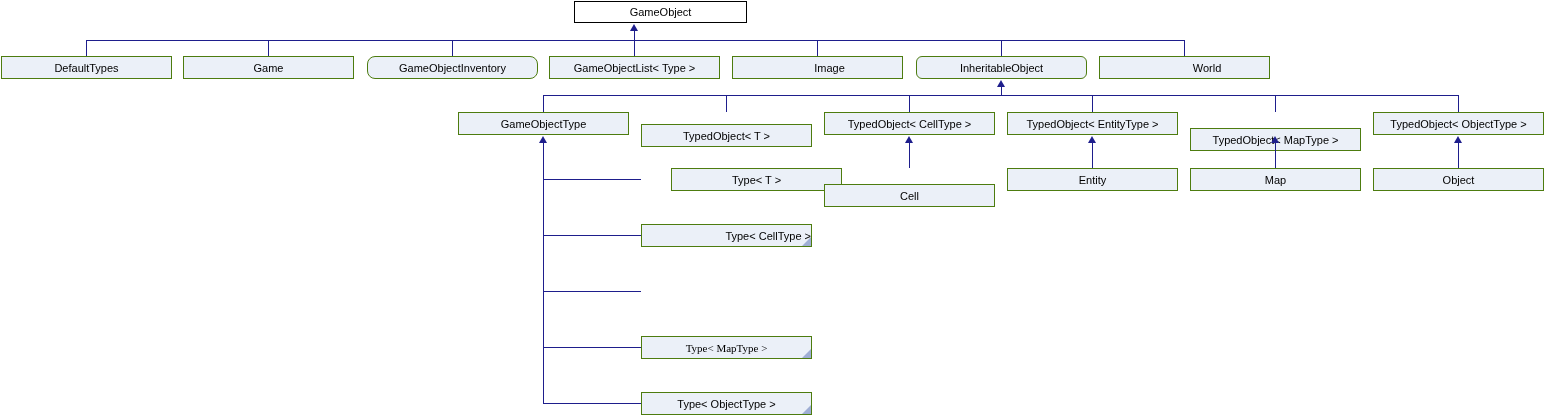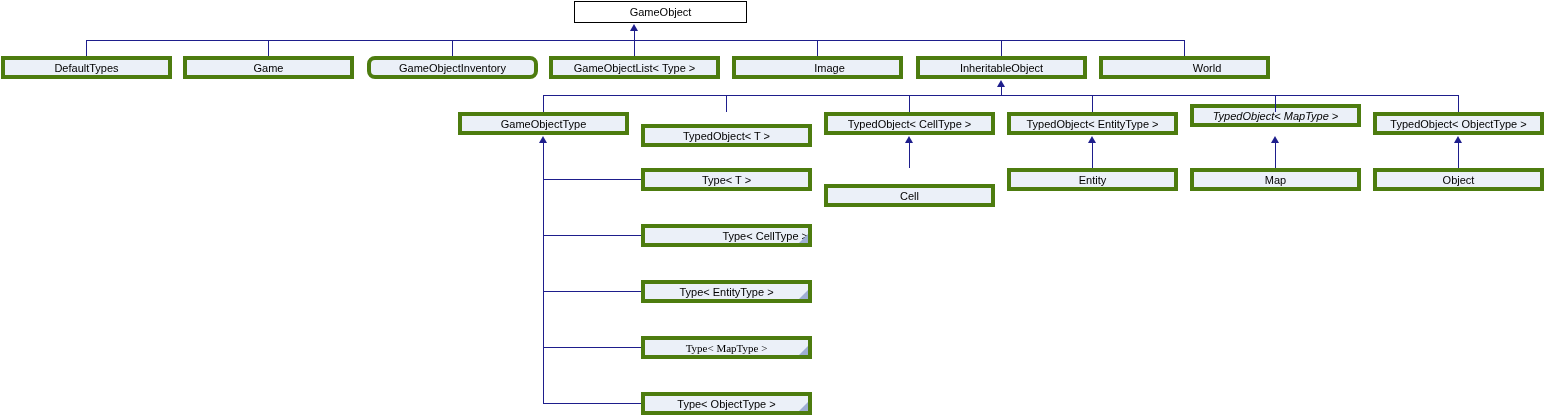--- a/index.html
+++ b/index.html
@@ -12,21 +12,21 @@
     color:#000000;
     overflow:hidden;
   }
   .node{
     position:absolute;
     box-sizing:border-box;
     display:flex;
     align-items:center;
     justify-content:center;
     background:#EBF0F8;
-    border:4px solid #4d7c0f;
+    border:1px solid #4d7c0f;
     height:23px;
     width:171px;
     white-space:nowrap;
     cursor:pointer;
   }
   .node.root{
     background:#ffffff;
     border:1px solid #000000;
     width:173px;height:22px;
     cursor:default;
@@ -67,68 +67,64 @@
   </div>
   <div class="node" style="left:367px;top:56px;border-radius:8px;">
     <span class="lbl">GameObjectInventory</span>
   </div>
   <div class="node" style="left:549px;top:56px;">
     <span class="lbl">GameObjectList&lt; Type &gt;</span>
   </div>
   <div class="node" style="left:732px;top:56px;padding-left:24px;">
     <span class="lbl">Image</span>
   </div>
-  <div class="node" style="left:916px;top:56px;">
+  <div class="node" style="left:916px;top:56px;border-radius:6px;">
     <span class="lbl">InheritableObject</span>
   </div>
   <div class="node" style="left:1099px;top:56px;padding-left:45px;">
     <span class="lbl">World</span>
   </div>
 
   <div class="node" style="left:458px;top:112px;">
     <span class="lbl">GameObjectType</span>
   </div>
   <div class="node" style="left:641px;top:124px;">
     <span class="lbl">TypedObject&lt; T &gt;</span>
   </div>
   <div class="node" style="left:824px;top:112px;">
     <span class="lbl">TypedObject&lt; CellType &gt;</span>
   </div>
   <div class="node" style="left:1007px;top:112px;">
     <span class="lbl">TypedObject&lt; EntityType &gt;</span>
   </div>
-  <div class="node" style="left:1190px;top:104px;font-style:italic;">
+  <div class="node" style="left:1190px;top:128px;">
     <span class="lbl">TypedObject&lt; MapType &gt;</span>
   </div>
   <div class="node" style="left:1373px;top:112px;">
     <span class="lbl">TypedObject&lt; ObjectType &gt;</span>
   </div>
 
-  <div class="node" style="left:641px;top:168px;justify-content:center;">
+  <div class="node" style="left:671px;top:168px;justify-content:center;">
     <span class="lbl">Type&lt; T &gt;</span>
   </div>
   <div class="node" style="left:824px;top:168px;margin-top:16px;">
     <span class="lbl">Cell</span>
   </div>
   <div class="node" style="left:1007px;top:168px;">
     <span class="lbl">Entity</span>
   </div>
   <div class="node" style="left:1190px;top:168px;">
     <span class="lbl">Map</span>
   </div>
   <div class="node" style="left:1373px;top:168px;">
     <span class="lbl">Object</span>
   </div>
 
   <div class="node" style="left:641px;top:224px;justify-content:flex-end;">
     <span class="lbl">Type&lt; CellType &gt;</span>
-    <span class="fold"></span>
-  </div>
-  <div class="node" style="left:641px;top:280px;">
-    <span class="lbl">Type&lt; EntityType &gt;</span>
     <span class="fold"></span>
   </div>
   <div class="node" style="left:641px;top:336px;font-family:Liberation Serif, serif;">
     <span class="lbl">Type&lt; MapType &gt;</span>
     <span class="fold"></span>
   </div>
   <div class="node" style="left:641px;top:392px;">
     <span class="lbl">Type&lt; ObjectType &gt;</span>
     <span class="fold"></span>
   </div>

